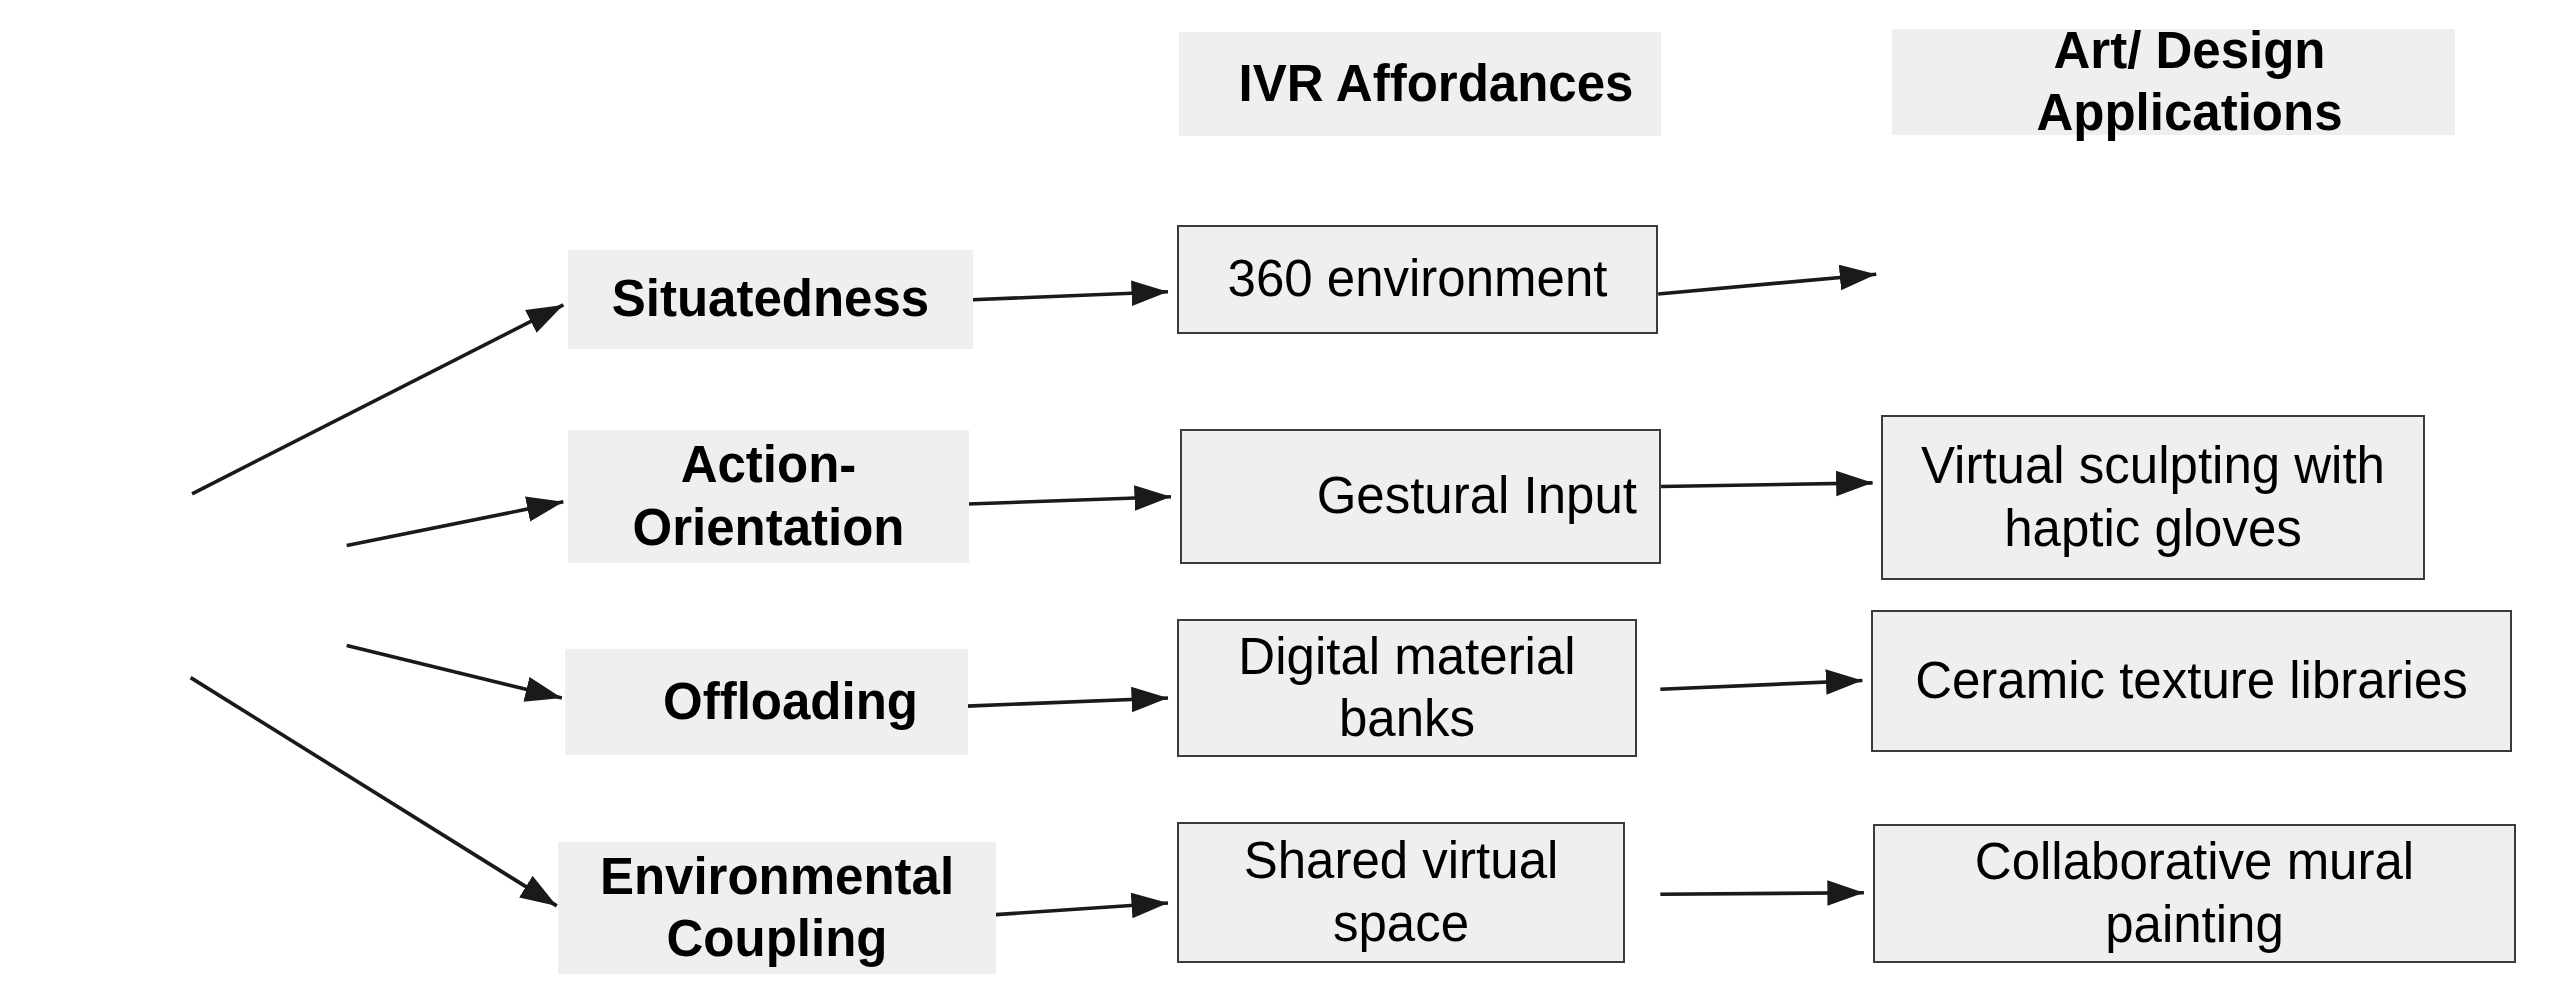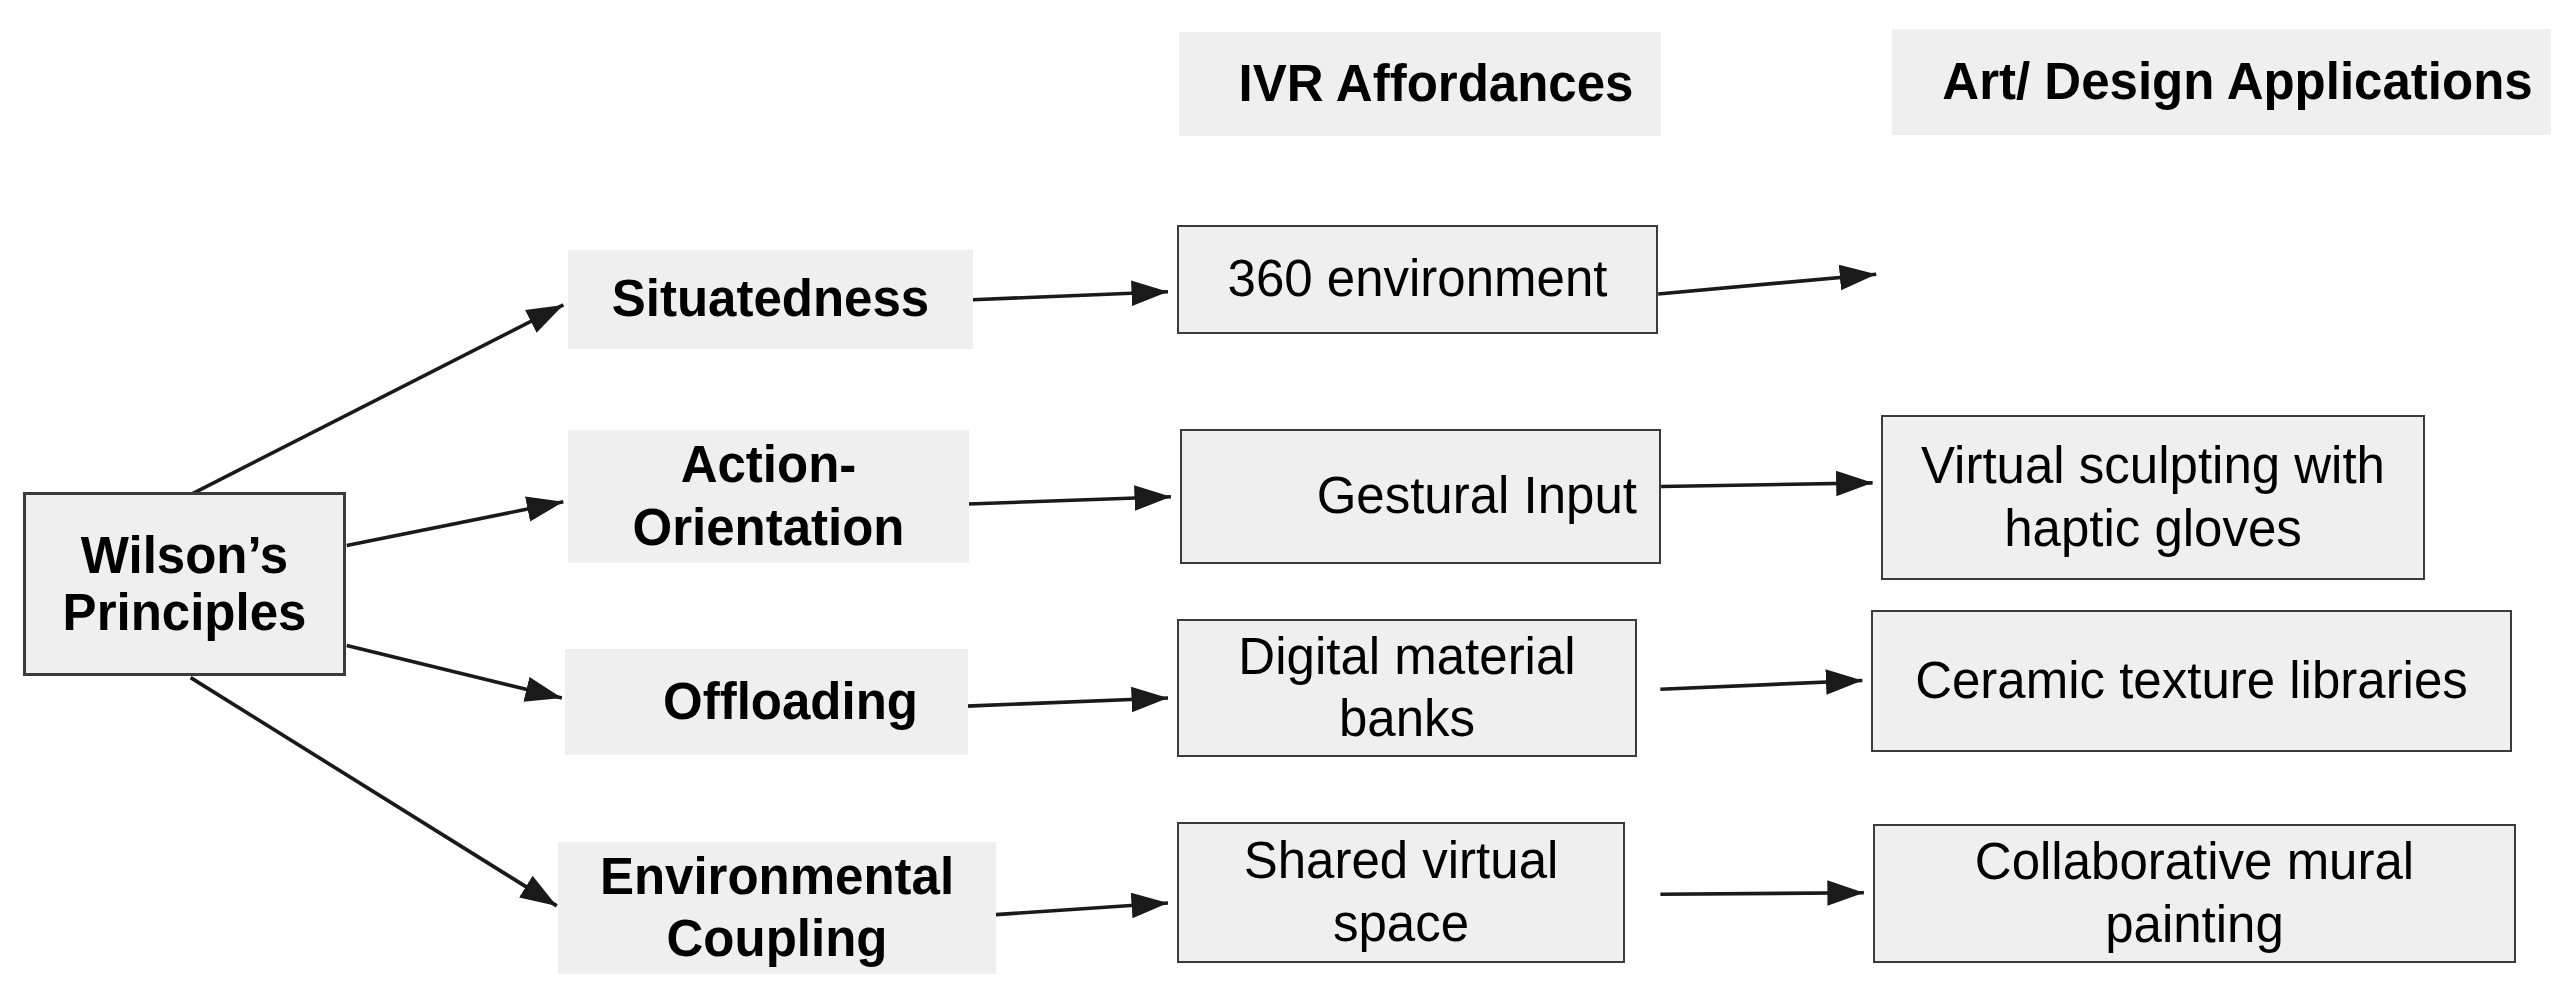--- a/index.html
+++ b/index.html
@@ -45,21 +45,21 @@
     background:var(--box-fill);
     border:3.6px solid var(--box-border);
     font-weight:bold;
     line-height:1.12;
     padding:0 14.6px;
   }
   #arrow-layer{position:absolute;left:0;top:0;width:2576px;height:1000px;}
 
   
   #hdr-affordances   {left:1179px;top:32px;width:482px;height:104px;}
-  #hdr-applications  {left:1892px;top:29px;width:659px;height:106px;}
+  #hdr-applications  {left:1892px;top:29px;width:563px;height:106px;}
   #root-node         {left:23px;top:492px;width:323px;height:184px;}
 
   #principle-0{left:568px;top:250px;width:405px;height:99px;}
   #principle-1{left:568px;top:430px;width:401px;height:133px;}
   #principle-2{left:565px;top:649px;width:403px;height:106px;padding-left:48px;}
   #principle-3{left:558px;top:842px;width:438px;height:132px;}
 
   #affordance-0{left:1177px;top:225px;width:481px;height:109px;}
   #affordance-1{left:1180px;top:429px;width:481px;height:135px;justify-content:flex-end;}
   #affordance-2{left:1177px;top:619px;width:460px;height:138px;}
@@ -95,23 +95,20 @@
       <line x1="2276" y1="1226" x2="2555" y2="1224" stroke="#1a1a1a" stroke-width="5" marker-end="url(#ah)"></line>
     </svg>
 
   <div class="node hdr" id="hdr-affordances">
     <span>IVR Affordances</span>
   </div>
   <div class="node hdr" id="hdr-applications">
     <span>Art/ Design Applications</span>
   </div>
 
-  <div class="node rootbox" id="root-node">
-    <span>Wilson’s Principles</span>
-  </div>
 
   <div class="node label" id="principle-0">
     <span>Situatedness</span>
   </div>
   <div class="node label" id="principle-1">
     <span>Action-Orientation</span>
   </div>
   <div class="node label" id="principle-2">
     <span>Offloading</span>
   </div>

